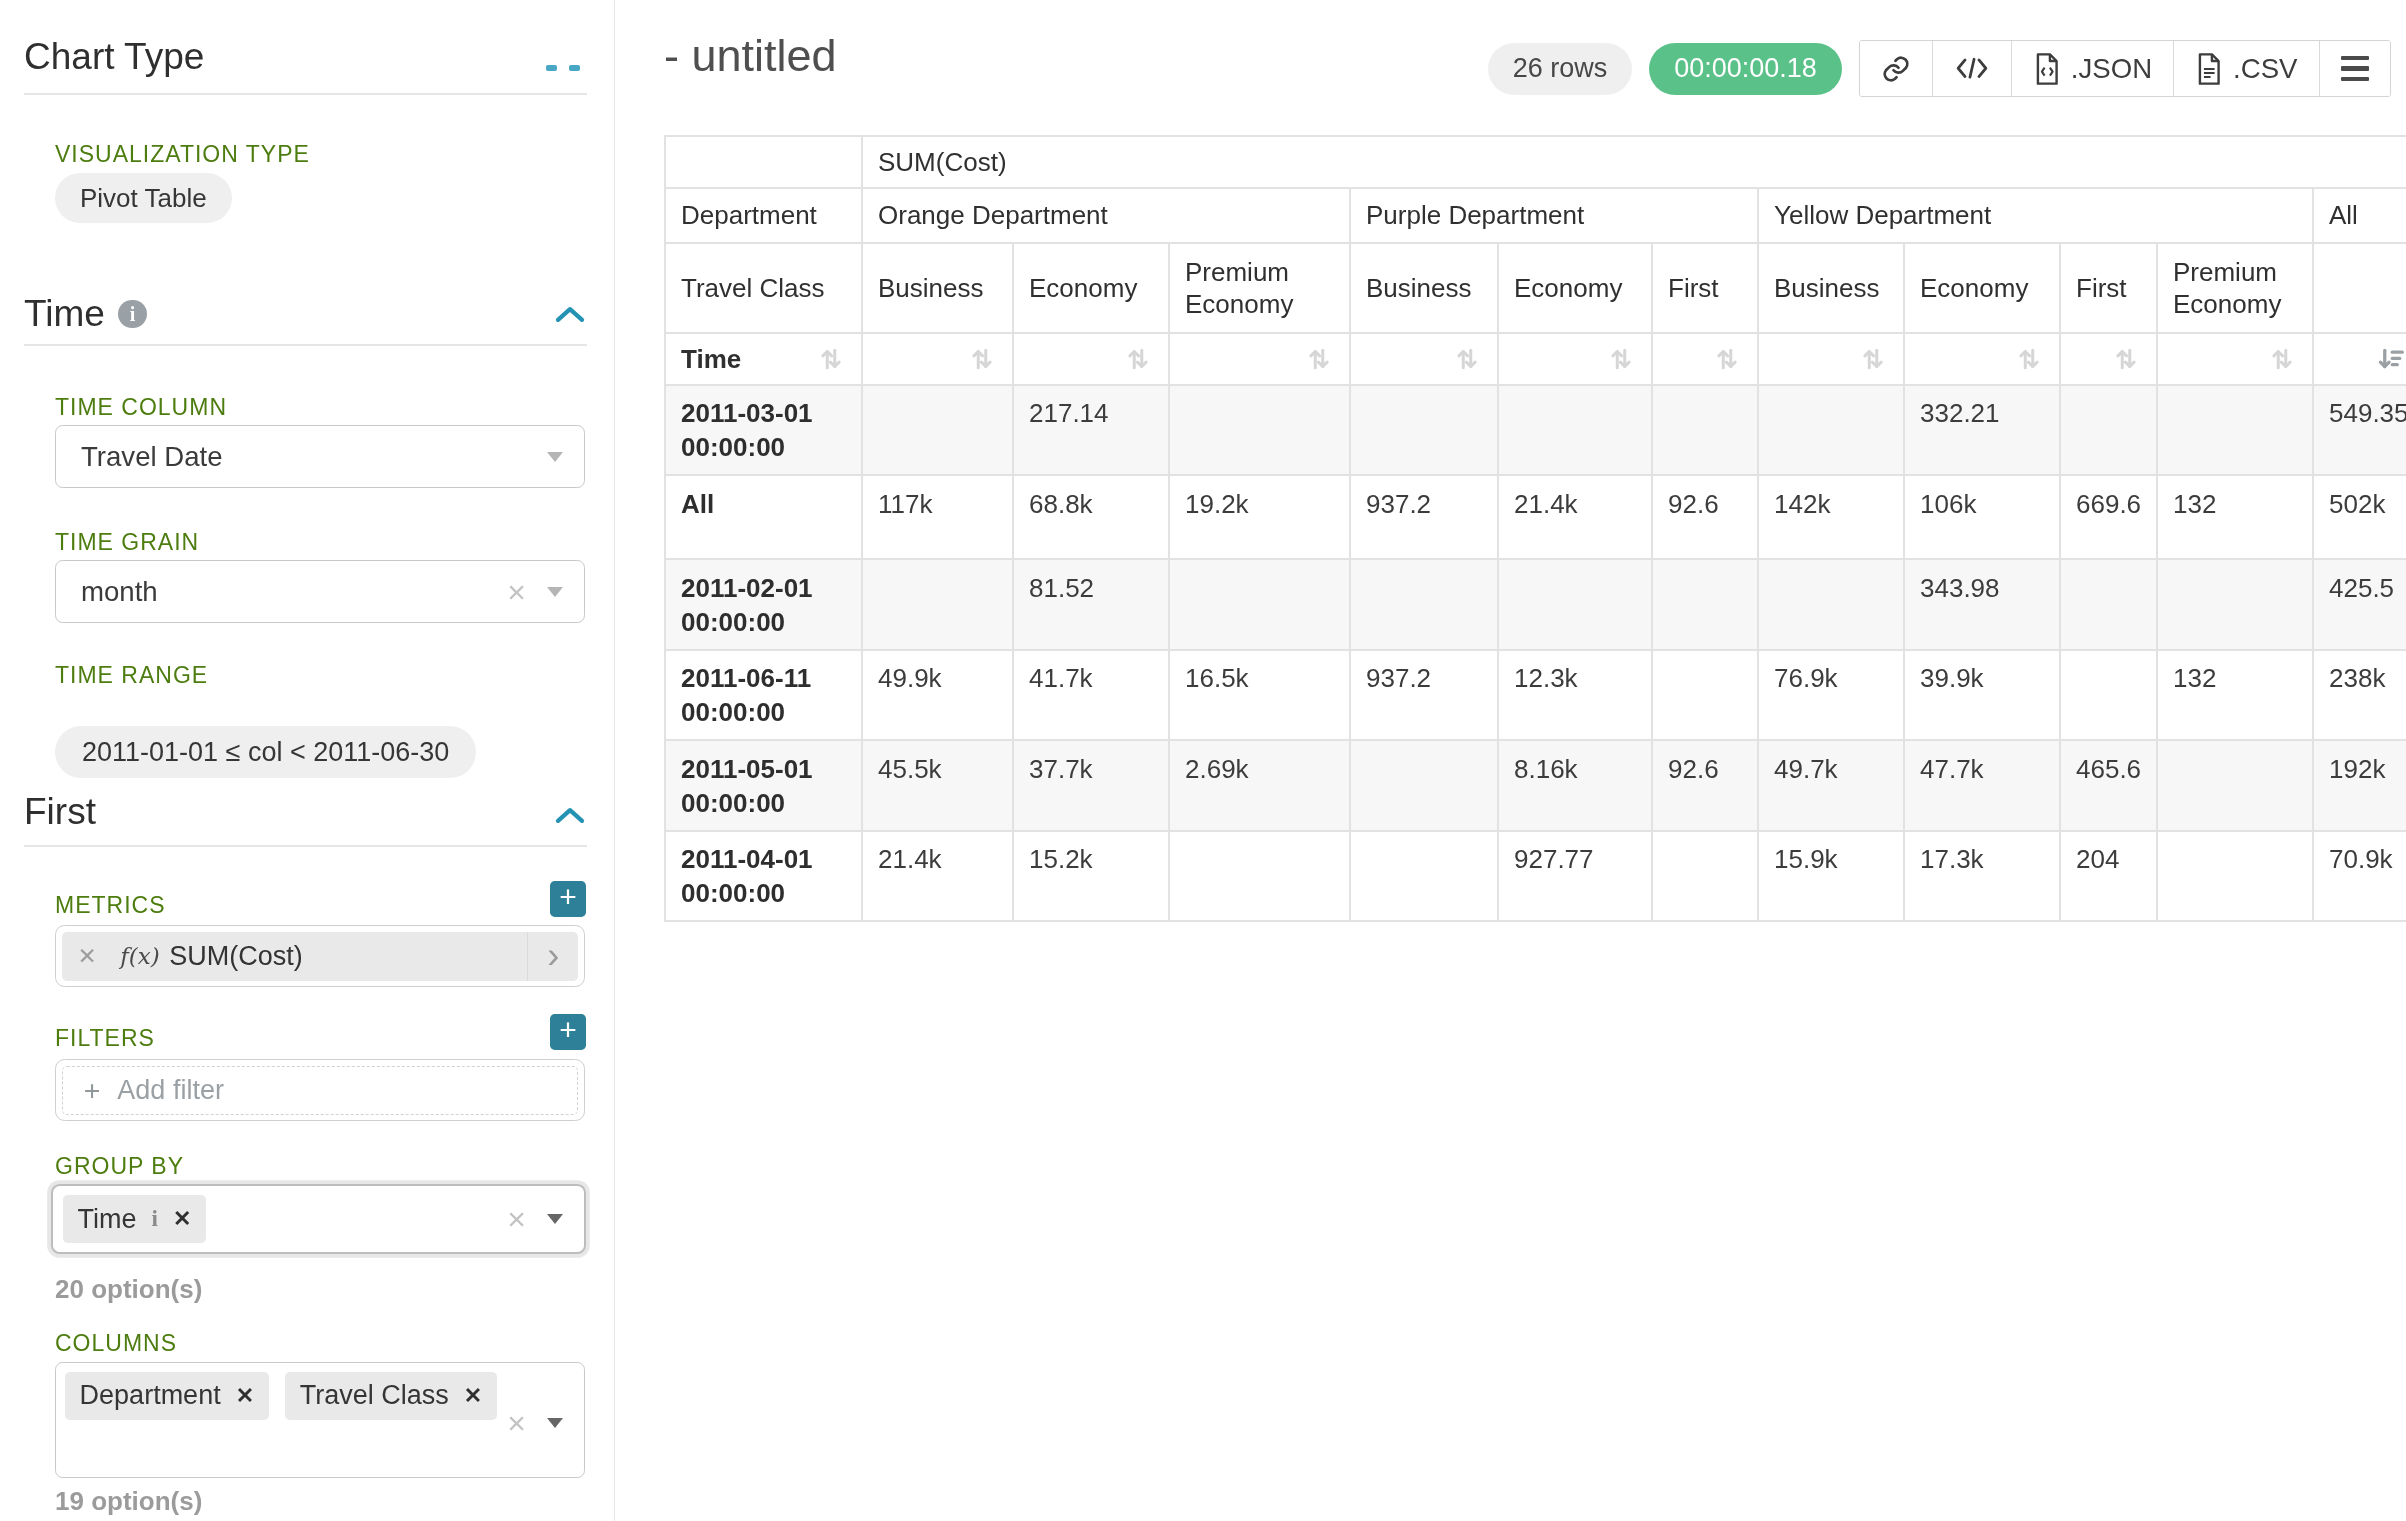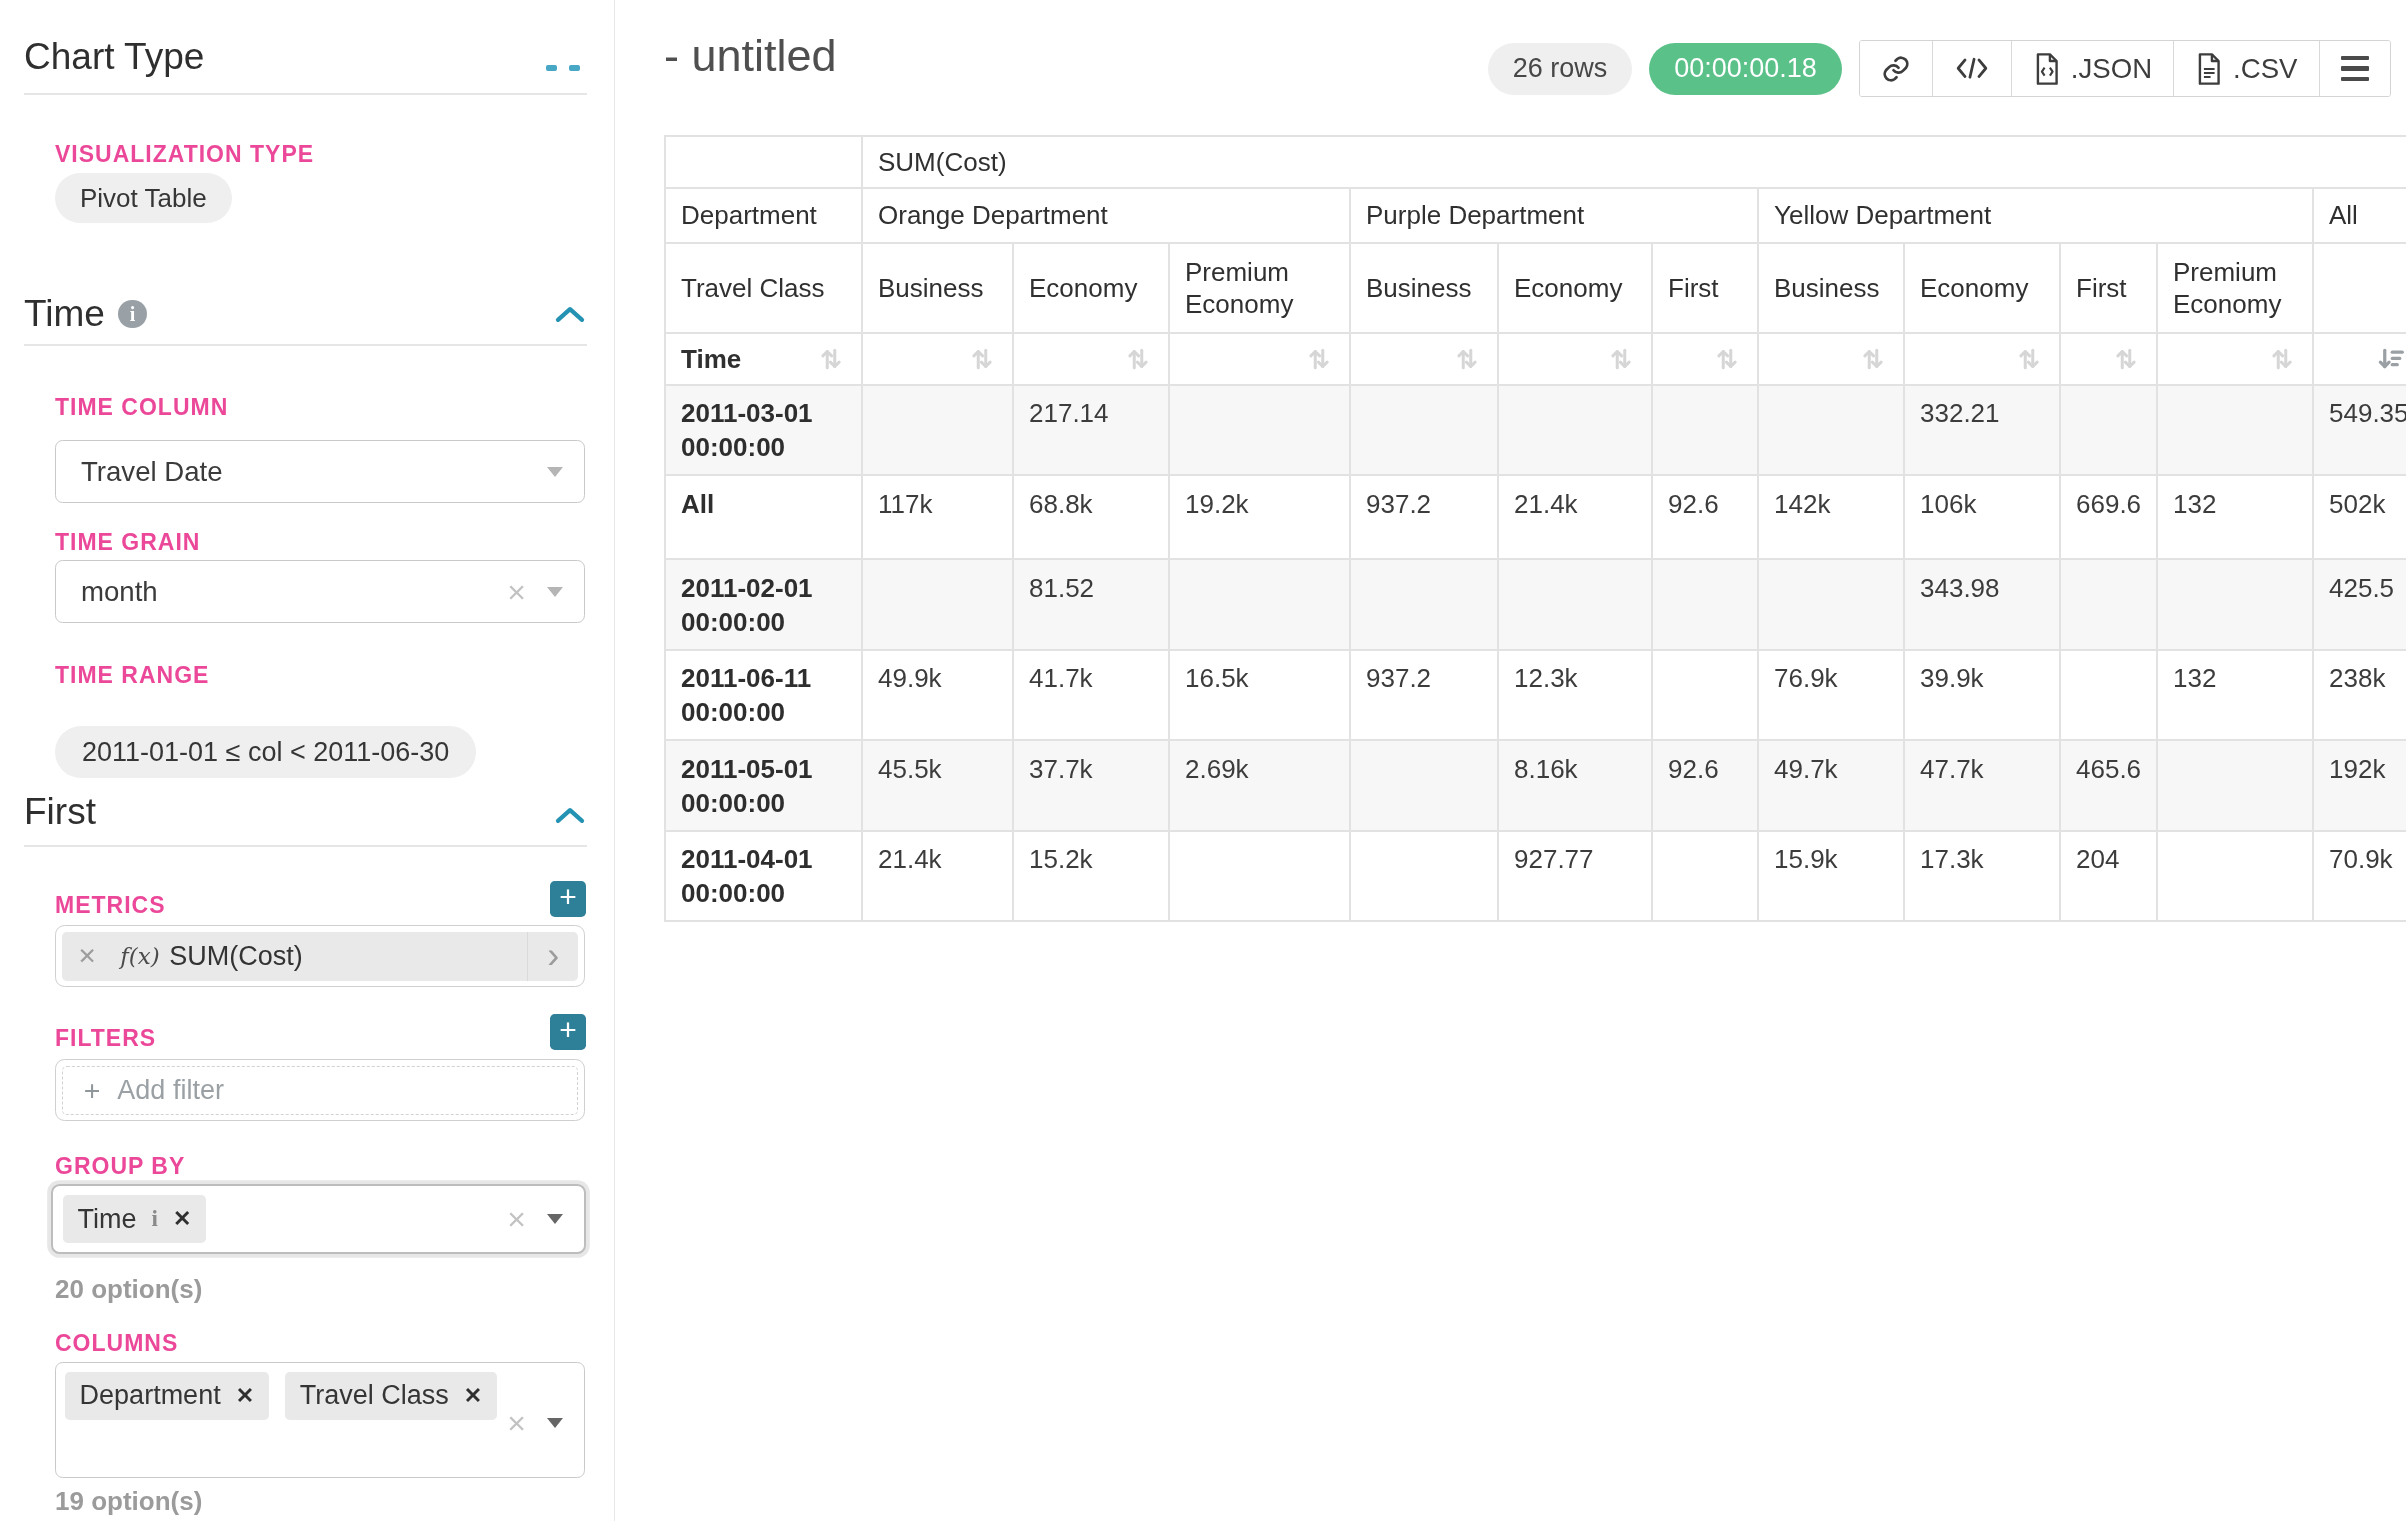--- a/index.html
+++ b/index.html
@@ -4,21 +4,21 @@
 <style>
   * { margin:0; padding:0; box-sizing:border-box; }
   html,body { width:2406px; height:1522px; overflow:hidden; background:#fff; }
   body { font-family:"Liberation Sans", sans-serif; color:#323232; }
   .app { position:relative; width:2406px; height:1522px; background:#fff; }
 
   
   .left-panel { position:absolute; left:0; top:0; width:615px; height:1522px;
     background:#fff; border-right:1.9px solid #e7e7e7; }
   .form-label { position:absolute; left:55px; font-size:23px; letter-spacing:1px;
-    color:#ec4899; font-weight:700; }
+    color:#4d7c0f; font-weight:400; }
   .section-heading { position:absolute; left:24px; font-size:37px; color:#2f2f2f;
     font-weight:400; display:flex; align-items:center; gap:13.3px; }
   .divider { position:absolute; left:24px; width:563px; height:1.9px; background:#e6e6e6; }
   .sec-chevron { position:absolute; left:554px; }
 
   
   .chart-type-heading { position:absolute; left:24px; top:36px; font-size:37px;
     color:#2f2f2f; z-index:1; white-space:nowrap; }
   .btn-group { position:absolute; left:54px; top:14.3px; z-index:2; display:flex;
     border:2.4px solid #2e7f98; border-radius:7.6px; background:#fff; overflow:hidden; }
@@ -140,21 +140,21 @@
       <span class="infoc">i</span>
     </div>
     <div class="sec-chevron" style="top:304px;">
       <svg width="32" height="21" viewBox="0 0 24 14">
           <polyline points="3,11 12,3 21,11" fill="none" stroke="#2492b3" stroke-width="3.2" stroke-linecap="round" stroke-linejoin="round"></polyline>
         </svg>
     </div>
     <div class="divider" style="top:344px;"></div>
 
     <div class="form-label" style="top:394px;">TIME COLUMN</div>
-    <div class="select-box" style="top:440px;text-align:center;">
+    <div class="select-box" style="top:425px;text-align:center;">
       <span>Travel Date</span>
       <span class="select-right">
           <span class="caret-down"></span>
         </span>
     </div>
 
     <div class="form-label" style="top:529px;">TIME GRAIN</div>
     <div class="select-box" style="top:560px;">
       <span>month</span>
       <span class="select-right">

